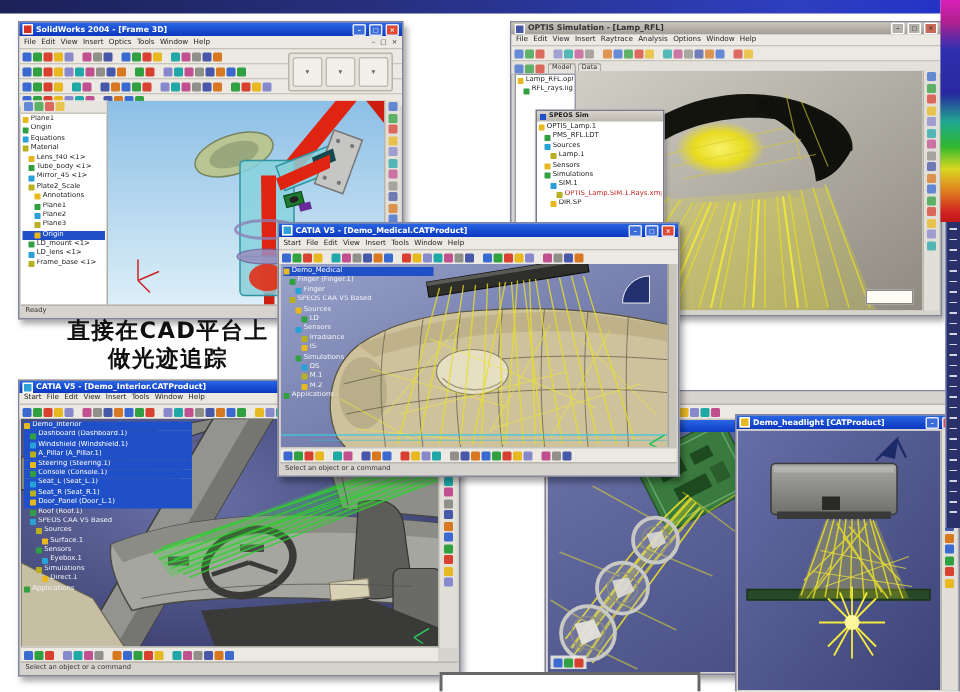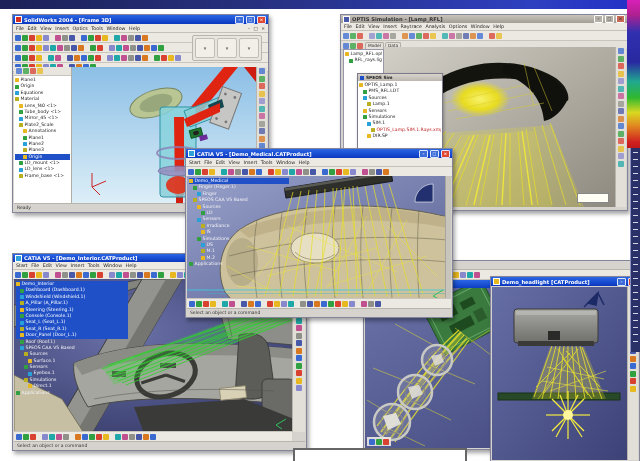--- a/index.html
+++ b/index.html
@@ -652,20 +652,22 @@
         <i></i>
         <i></i>
         <i></i>
     </div>
     <div class="statusbar">
       <span>Ready</span>
     </div>
   </div>
 
   <div class="caption">
+    <div>直接在CAD平台上</div>
+    <div>做光迹追踪</div>
   </div>
 
   <div class="win" style="left:12px;top:253px;width:295px;height:198px;">
     <div class="tbar" style="height:8px;">
       <span class="ticon" style="background:#30a0d8;"></span>
       <span>CATIA V5 - [Demo_Interior.CATProduct]</span>
       <span class="sp"></span>
       <span class="wbtn">–</span>
       <span class="wbtn">□</span>
       <span class="wbtn close">×</span>

